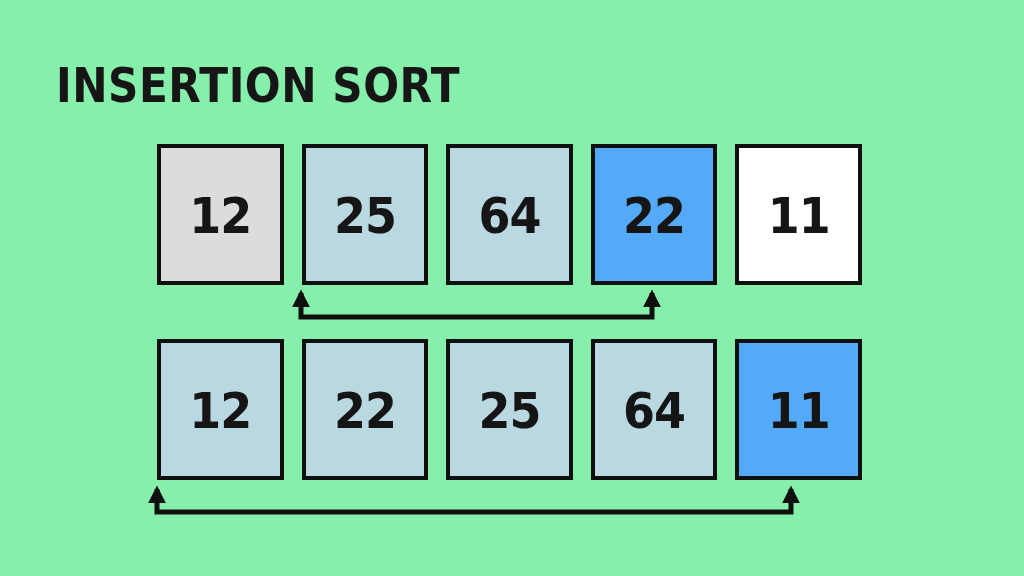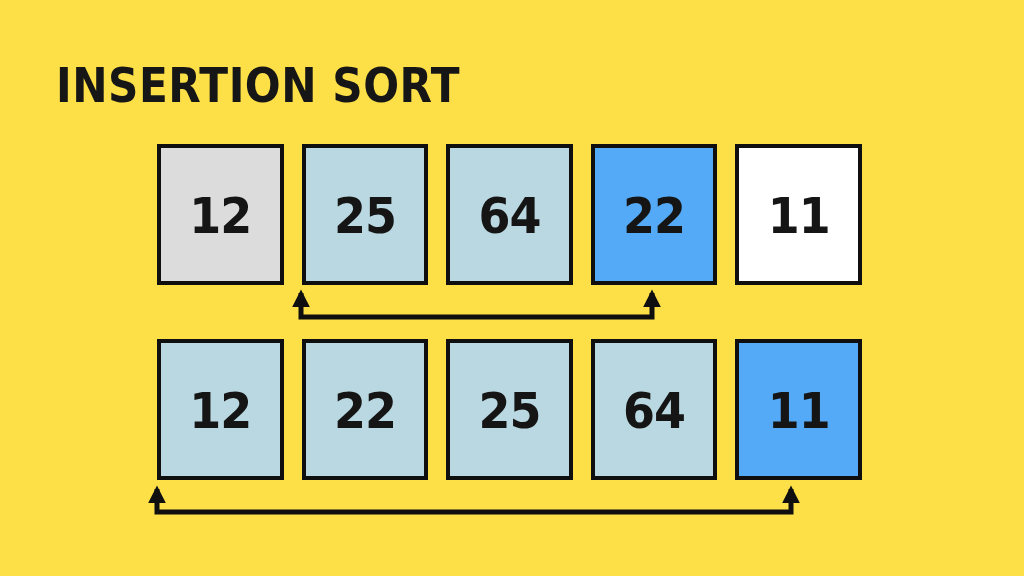--- a/index.html
+++ b/index.html
@@ -5,21 +5,21 @@
   html, body {
     margin: 0;
     padding: 0;
     background: #ffffff;
     font-family: "DejaVu Sans", "Liberation Sans", sans-serif;
   }
   .stage {
     position: relative;
     width: 1024px;
     height: 576px;
-    background: #fde047;
+    background: #86efac;
     overflow: hidden;
   }
   .title {
     position: absolute;
     left: 56px;
     top: 58px;
     font-size: 44px;
     font-weight: 900;
     letter-spacing: 0.5px;
     color: #161616;

